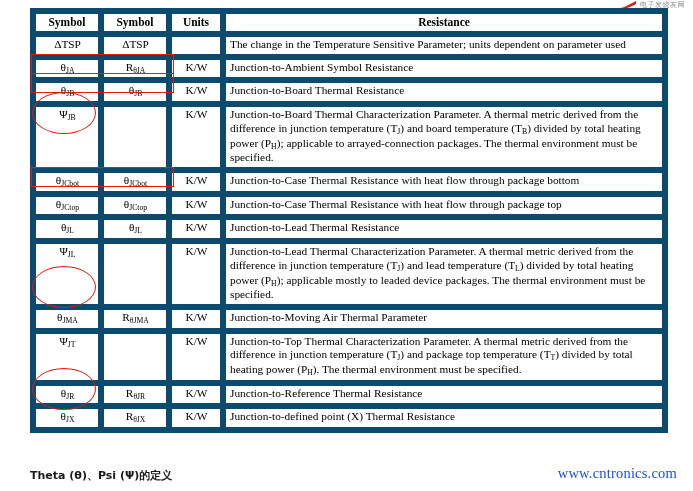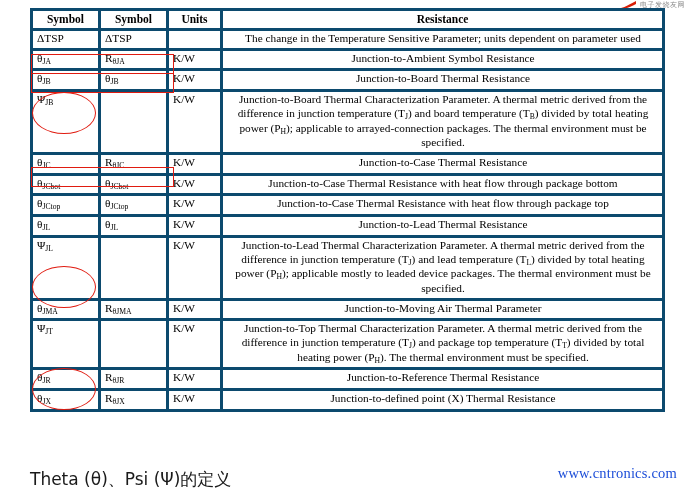--- a/index.html
+++ b/index.html
@@ -47,41 +47,42 @@
   }
 
   table.spec {
     border-collapse: collapse;
     width: 632px;
     table-layout: fixed;
     font-size: 11.3px;
     color: #000;
   }
   table.spec th, table.spec td {
-    border: 3px solid #0c4a6e;
+    border: 6px solid #0c4a6e;
     padding: 1px 3px 2px 4px;
     vertical-align: top;
     line-height: 1.22;
   }
   table.spec th {
     text-align: center;
     font-weight: bold;
     font-size: 11.5px;
     padding: 1px 2px 2px 2px;
   }
   col.c-sym1 { width: 68px; }
   col.c-sym2 { width: 68px; }
   col.c-units { width: 54px; }
   col.c-desc { width: 442px; }
 
   td.sym, td.units {
+    text-align: center;
     white-space: nowrap;
   }
   td.desc {
-    text-align: center;
+    text-align: left;
   }
   sub {
     font-size: 0.68em;
     vertical-align: -0.3em;
   }
 
   
   .annot-ellipse {
     position: absolute;
     border: 1.6px solid #e01b10;
@@ -94,22 +95,23 @@
     border: 1.6px solid #e01b10;
     pointer-events: none;
     box-sizing: border-box;
   }
 
   .caption {
     position: absolute;
     left: 30px;
     top: 468px;
     font-family: "DejaVu Sans", sans-serif;
-    font-size: 17px;
+    font-size: 11px;
     color: #1a1a1a;
+    font-weight: bold;
   }
   .site-wm {
     position: absolute;
     right: 16px;
     top: 465px;
     font-family: "Liberation Serif", serif;
     font-size: 14.5px;
     color: #1d4ed8;
     letter-spacing: 0.2px;
   }
@@ -165,26 +167,20 @@
         <td class="desc">Junction-to-Board Thermal Resistance</td>
       </tr>
 
       <tr>
         <td class="sym">Ψ<sub>JB</sub></td>
         <td class="sym"></td>
         <td class="units">K/W</td>
         <td class="desc">Junction-to-Board Thermal Characterization Parameter. A thermal metric derived from the difference in junction temperature (T<sub>J</sub>) and board temperature (T<sub>B</sub>) divided by total heating power (P<sub>H</sub>); applicable to arrayed-connection packages. The thermal environment must be specified.</td>
       </tr>
 
-      <tr>
-        <td class="sym">θ<sub>JC</sub></td>
-        <td class="sym">R<sub>θJC</sub></td>
-        <td class="units">K/W</td>
-        <td class="desc">Junction-to-Case Thermal Resistance</td>
-      </tr>
 
       <tr>
         <td class="sym">θ<sub>JCbot</sub></td>
         <td class="sym">θ<sub>JCbot</sub></td>
         <td class="units">K/W</td>
         <td class="desc">Junction-to-Case Thermal Resistance with heat flow through package bottom</td>
       </tr>
 
       <tr>
         <td class="sym">θ<sub>JCtop</sub></td>

